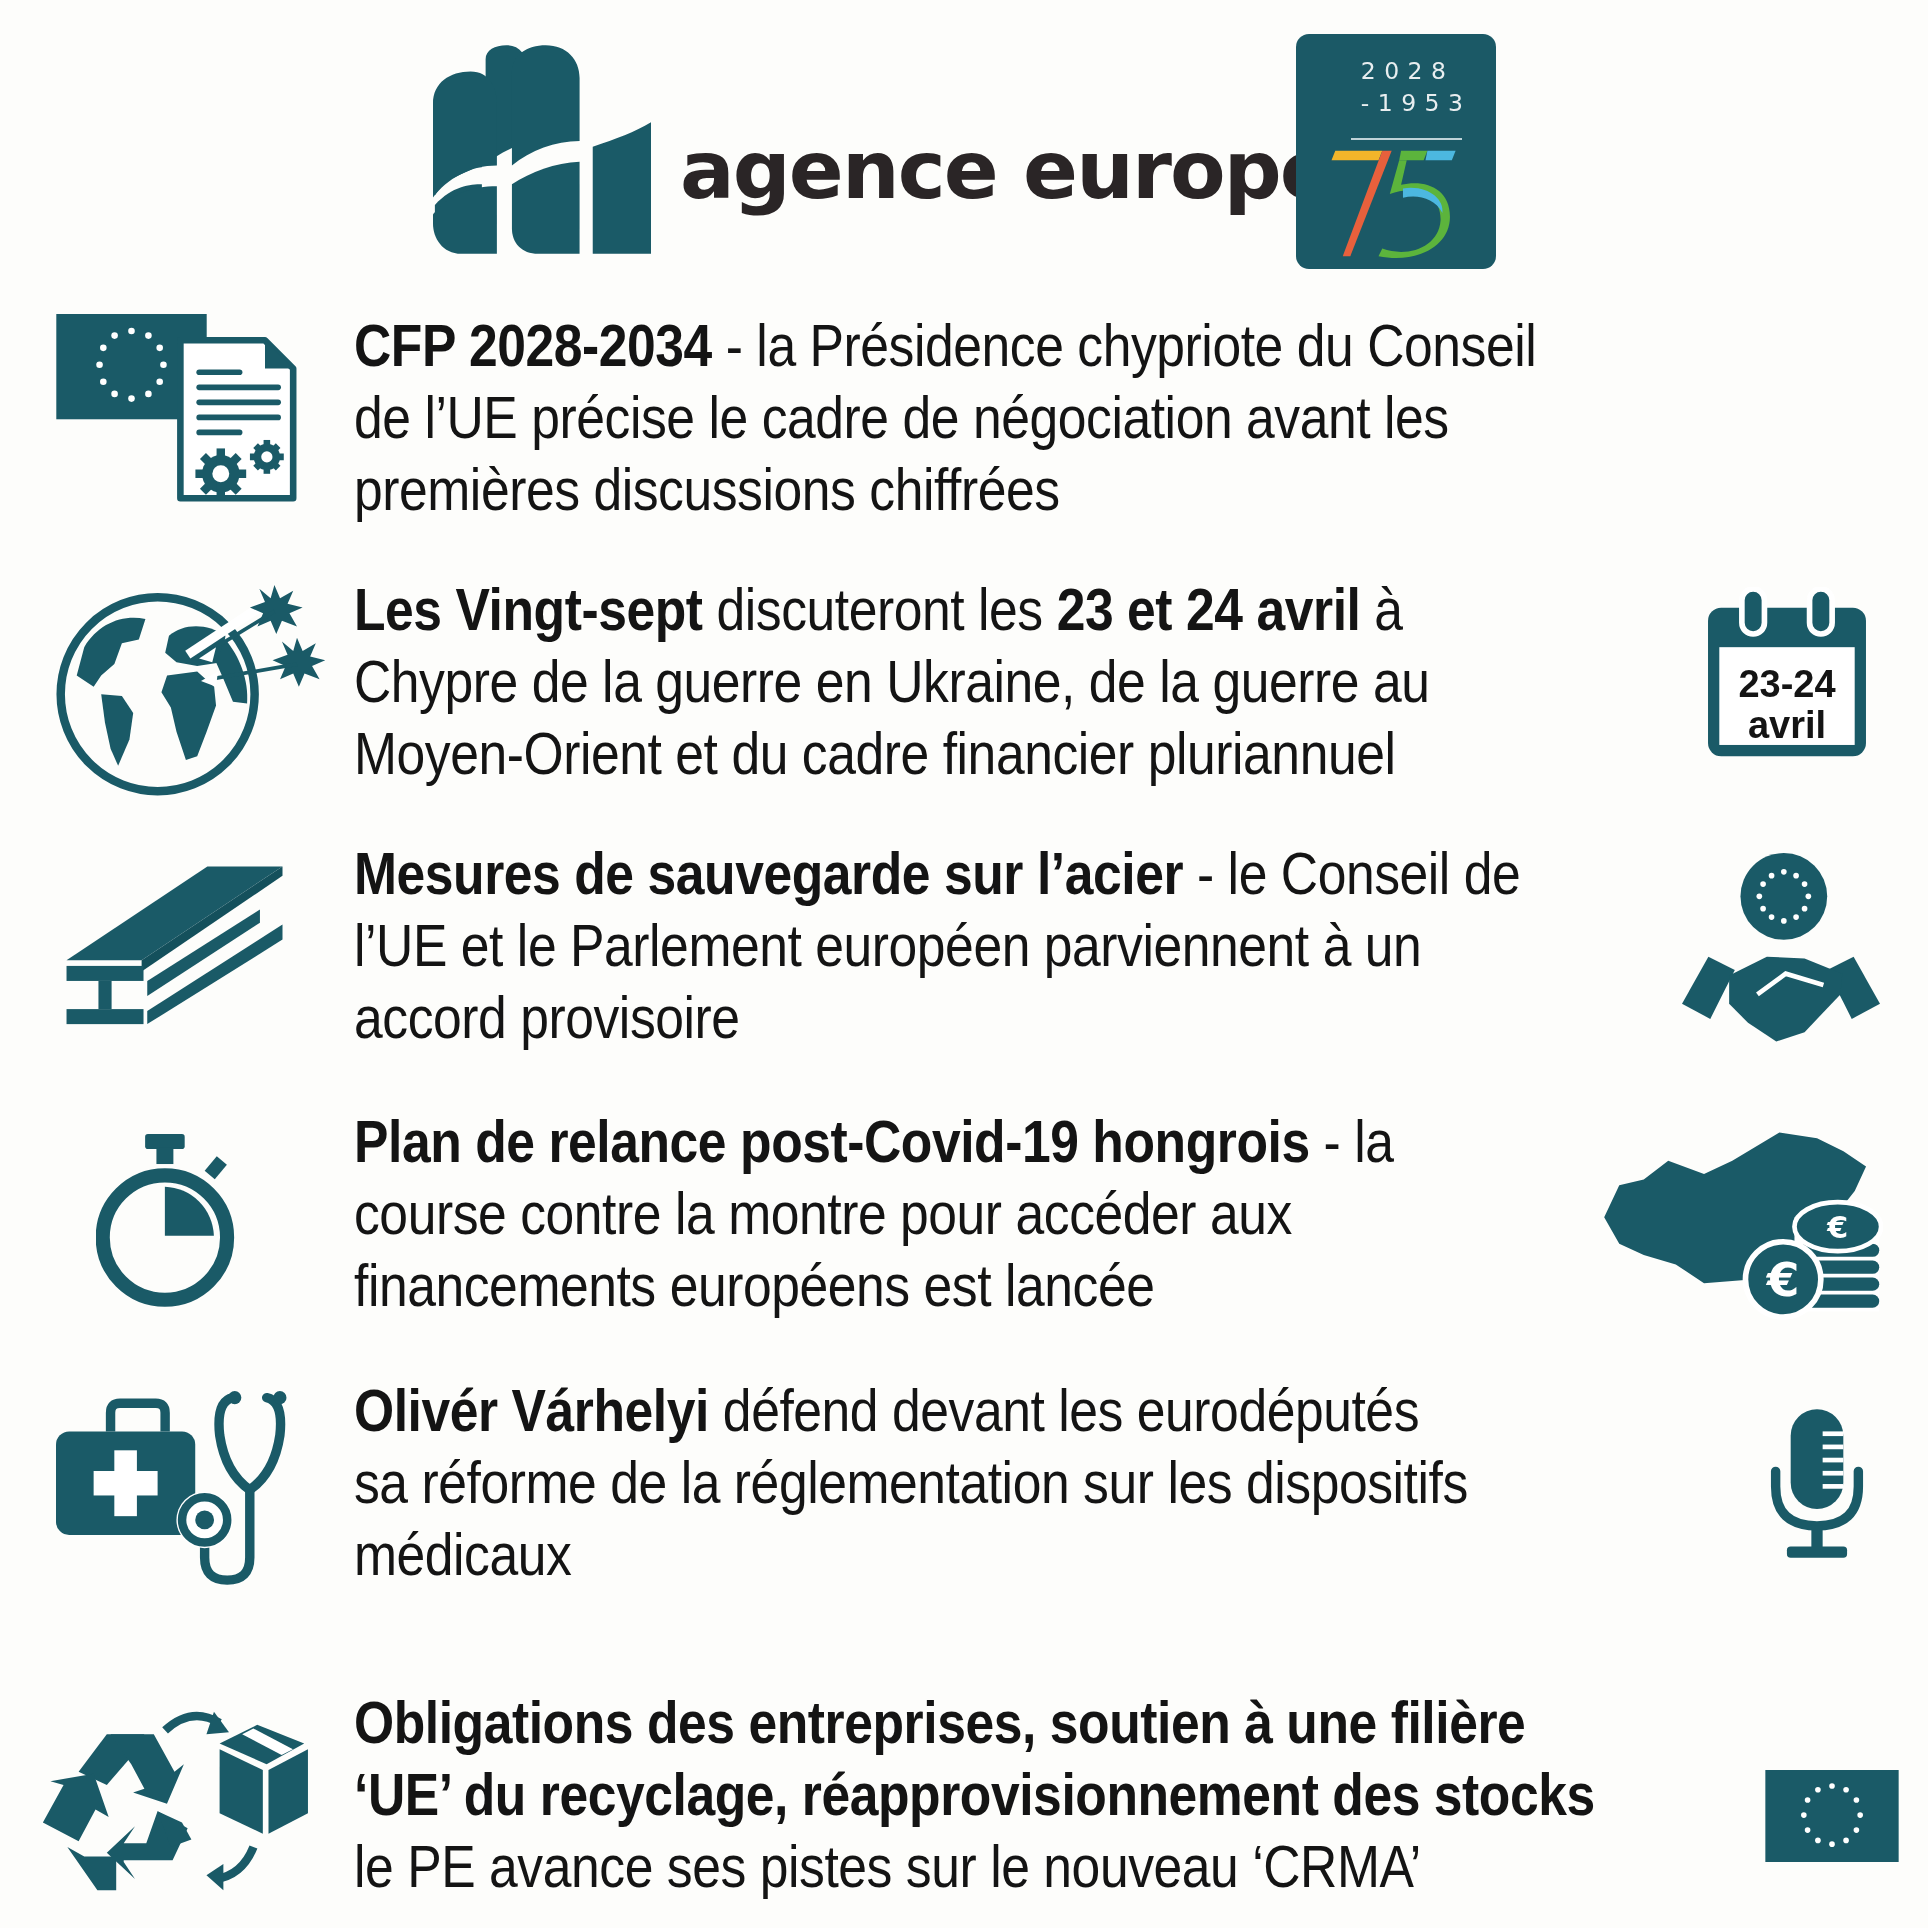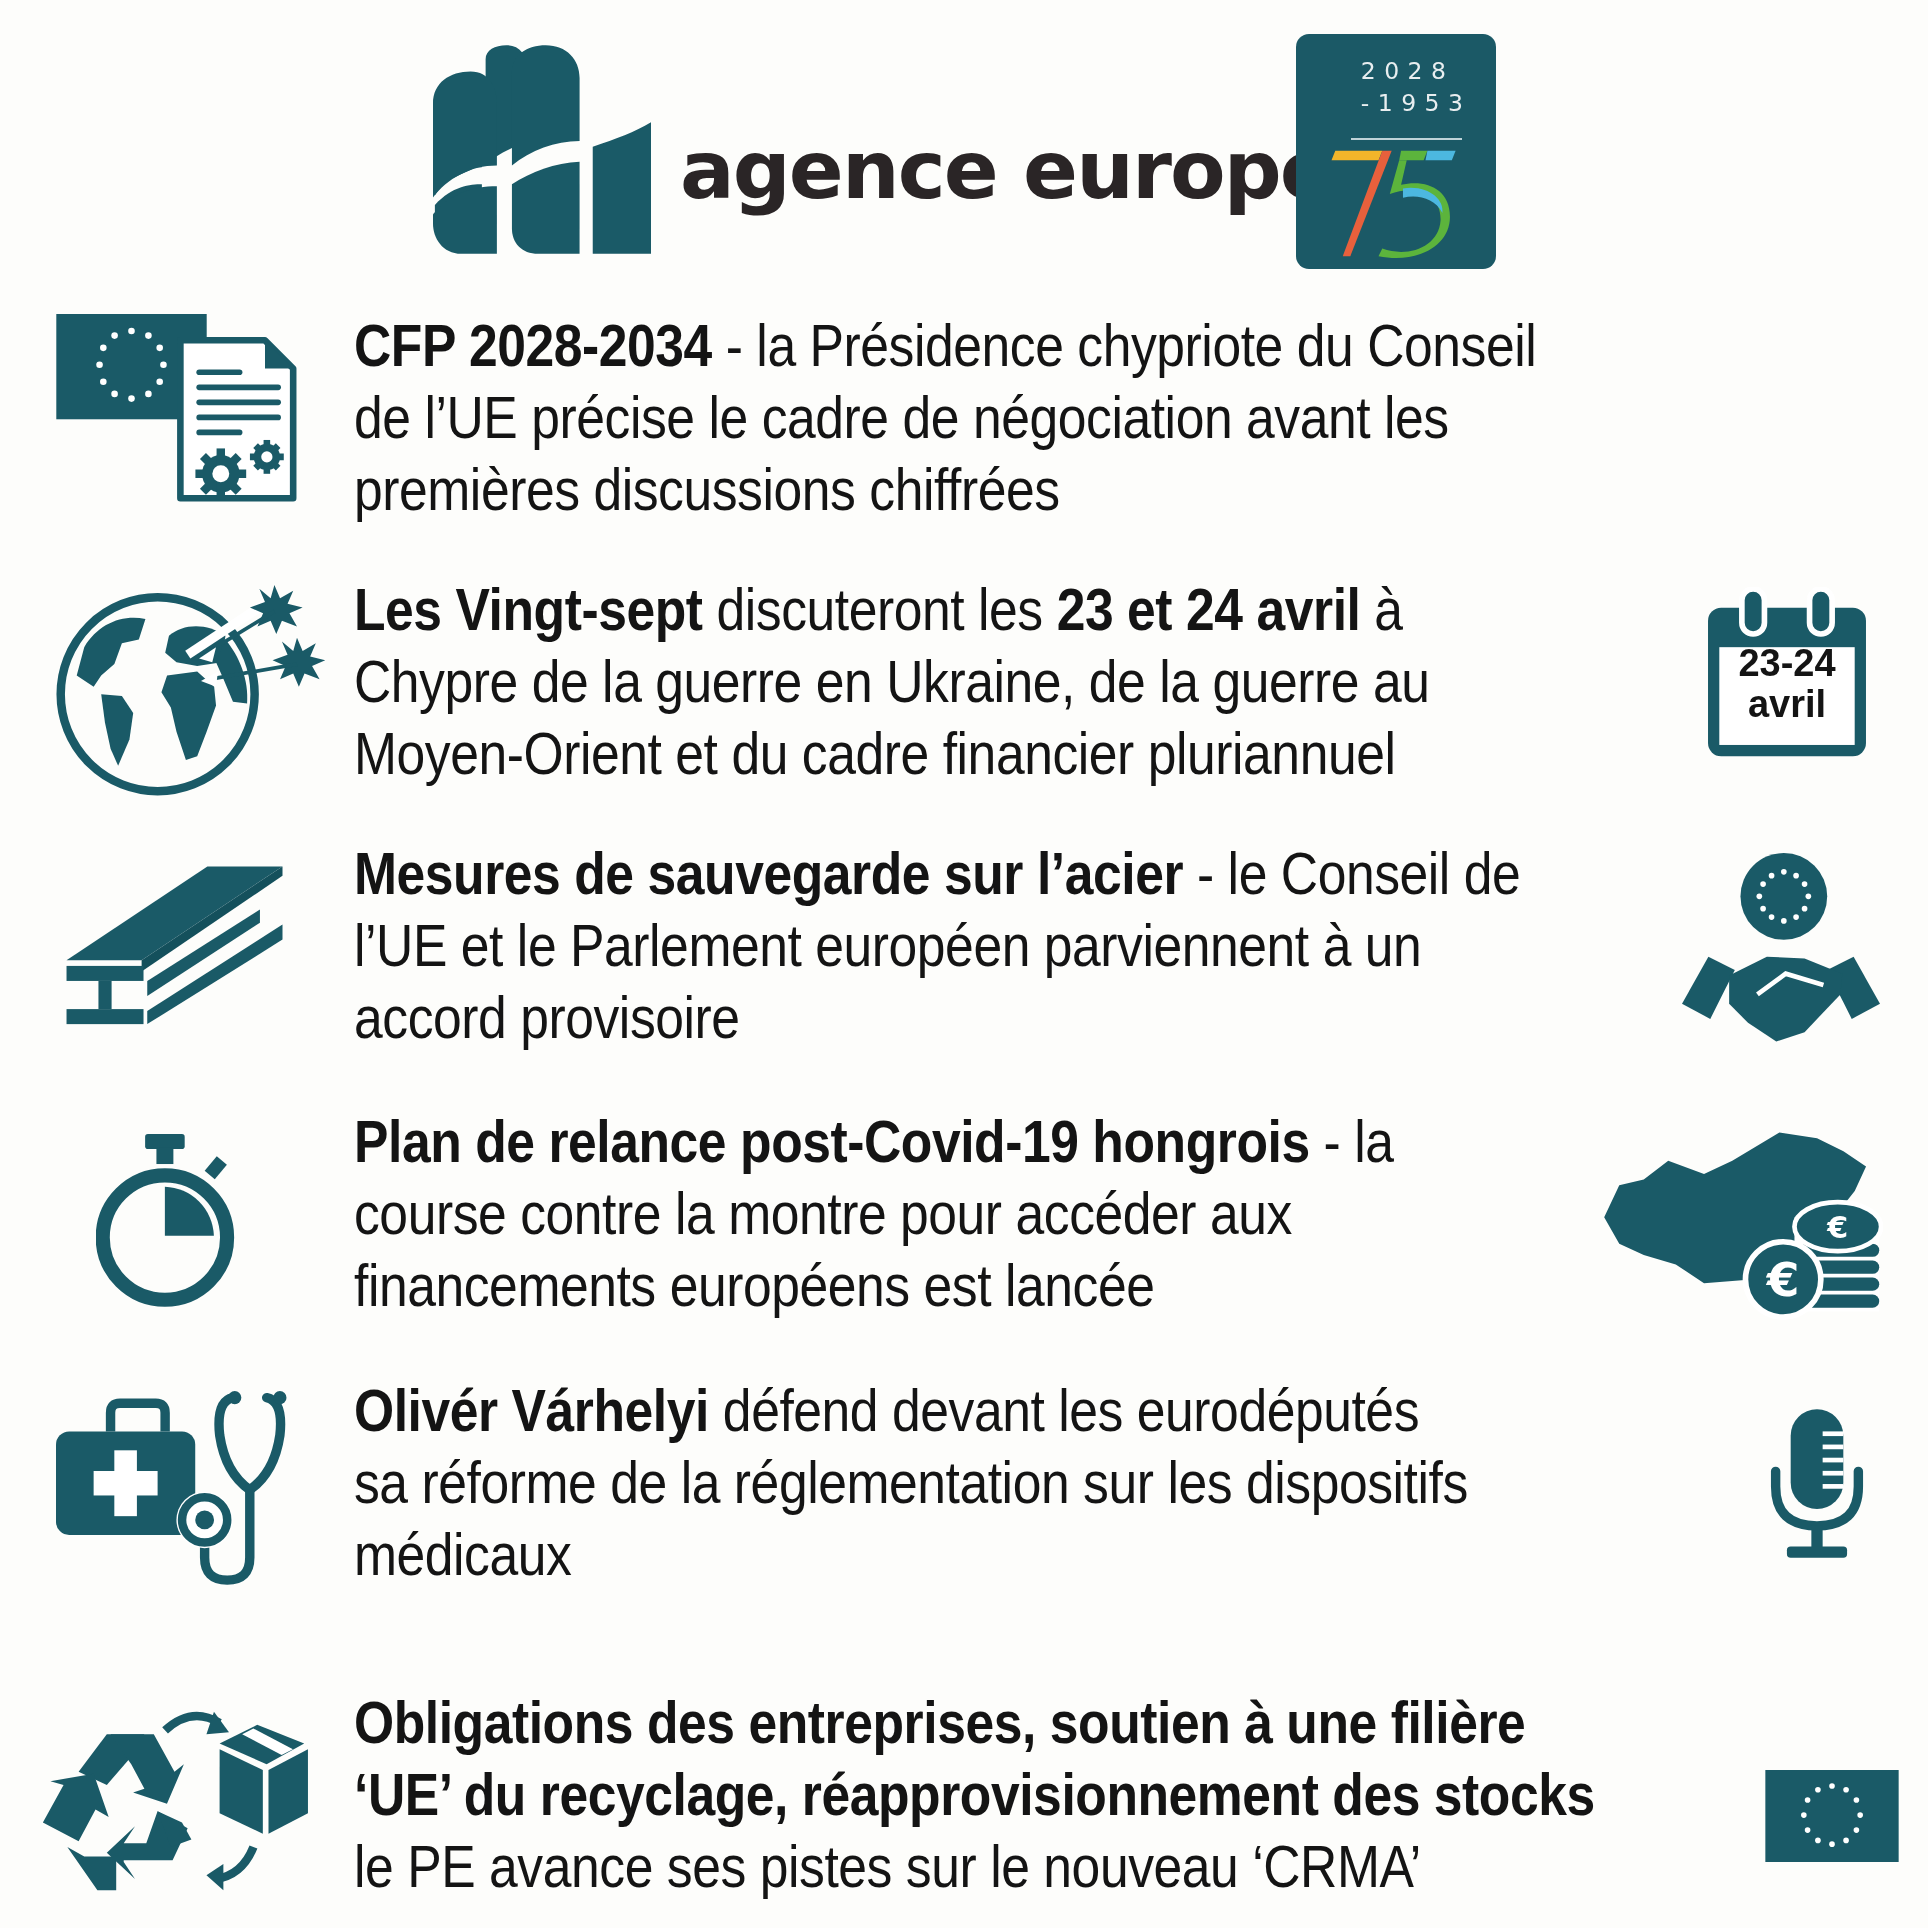--- a/index.html
+++ b/index.html
@@ -166,21 +166,21 @@
     <div><span>Chypre de la guerre en Ukraine, de la guerre au</span></div>
     <div><span>Moyen-Orient et du cadre financier pluriannuel</span></div>
   </div>
   <div class="icon" style="left:1704px; top:17px; width:166px; height:173px;">
     <svg width="166" height="173" viewBox="0 0 176 184" style="position:absolute;left:0;top:0;">
       <rect x="4" y="22" width="168" height="158" rx="14" class="teal"></rect>
       <rect x="16" y="64" width="144" height="104" fill="#fff"></rect>
       <rect x="40" y="2" width="24" height="48" rx="12" fill="#1a5a67" stroke="#fff" stroke-width="6"></rect>
       <rect x="112" y="2" width="24" height="48" rx="12" fill="#1a5a67" stroke="#fff" stroke-width="6"></rect>
     </svg>
-    <div style="position:absolute; left:15px; top:56px; width:136px; text-align:center; font-family:'Liberation Sans',sans-serif; font-weight:bold; font-size:38px; line-height:41px; color:#141414;">
+    <div style="position:absolute; left:15px; top:77px; width:136px; text-align:center; font-family:'Liberation Sans',sans-serif; font-weight:bold; font-size:38px; line-height:41px; color:#141414;">
       <div>23-24</div>
       <div>avril</div>
     </div>
   </div>
 </div>
 
 <div class="item" style="top:838px; height:226px;">
   <div class="icon" style="left:66px; top:19px;">
     <svg width="217" height="169" viewBox="0 0 230 180">
       <polygon points="0,110 150,10 230,10 80,110" class="teal"></polygon>

